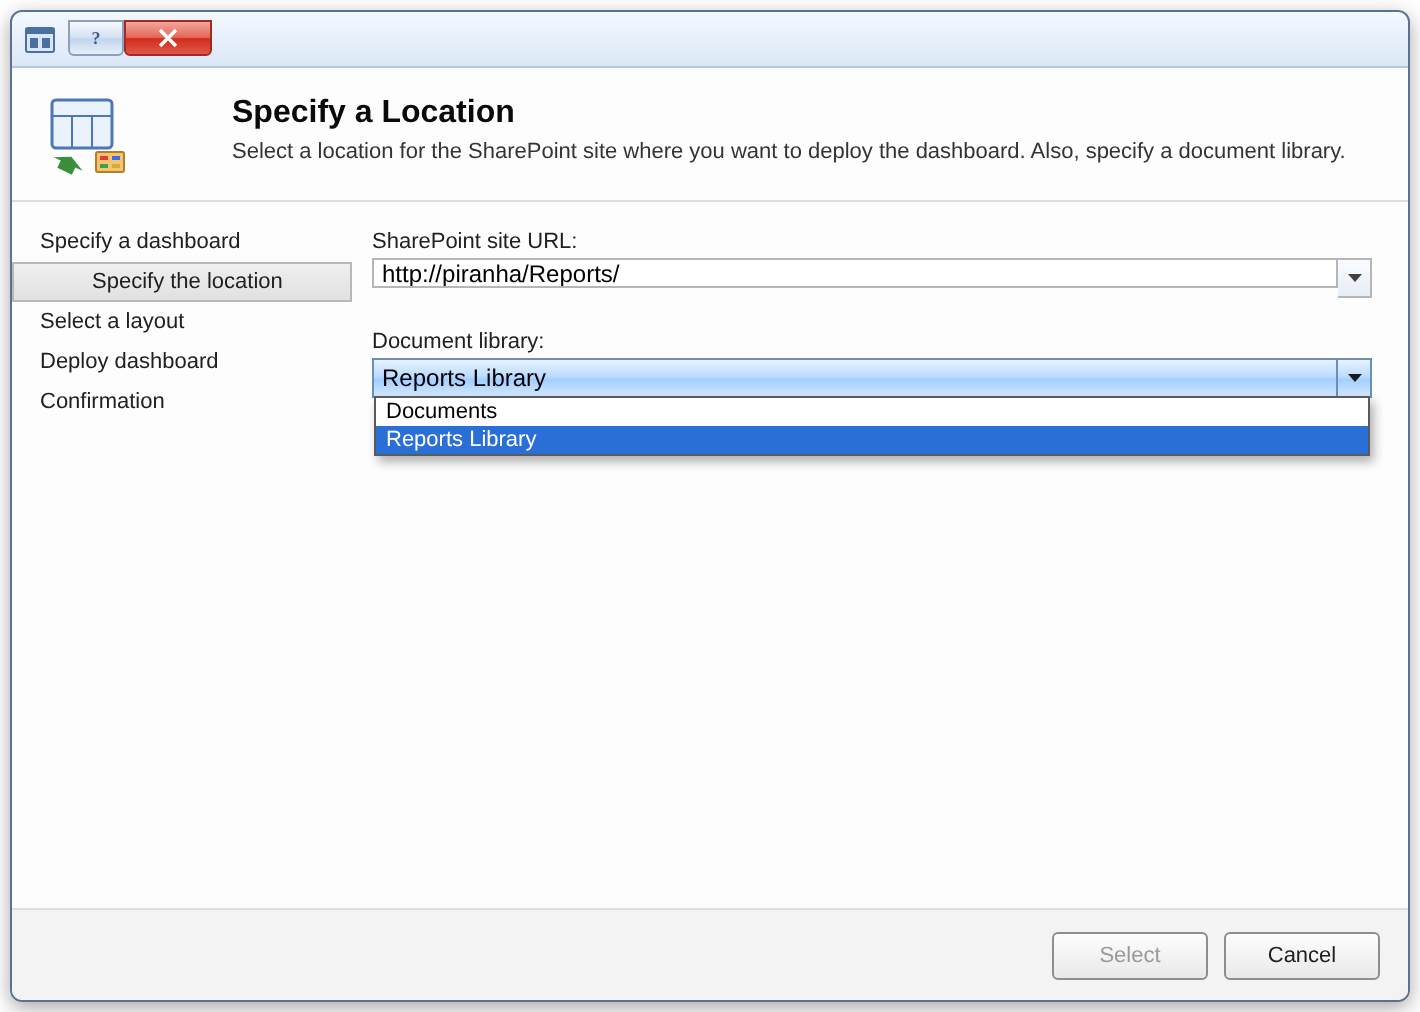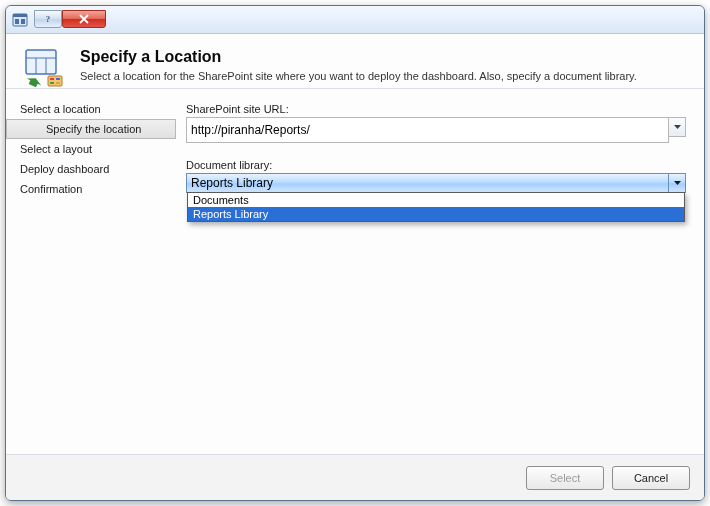--- a/index.html
+++ b/index.html
@@ -36,23 +36,24 @@
   .title-btn.close {
     width: 44px;
     background: linear-gradient(#f4a49a, #e3695a 48%, #d32d1b 52%, #e0564b);
     border-color: #9e2c22;
   }
   .title-btn svg { display: block; }
 
   
   .header {
     display: flex; align-items: flex-start;
-    padding: 14px 18px 0 18px;
+    padding: 14px 18px 12px 18px;
     background: #fdfdfd;
     border-bottom: 1px solid #d9dfe5;
+    gap: 36px;
   }
   .header-icon { width: 40px; height: 40px; margin-right: 16px; }
   .header-text h1 { font-size: 16px; font-weight: 600; color: #0a0a0a; margin-bottom: 4px; }
   .header-text p { font-size: 11px; color: #333; }
 
   
   .body { flex: 1; display: flex; background: #fdfdfd; }
 
   
   .steps {
@@ -71,21 +72,21 @@
   }
 
   
   .main {
     flex: 1; padding: 14px 18px 0 10px;
     position: relative;
   }
   .field-label { font-size: 11px; color: #202020; margin-bottom: 2px; }
   .url-row { display: flex; margin-bottom: 16px; }
   .url-input {
-    flex: 1; height: 26px;
+    flex: 1; height: 15px;
     border: 1px solid #b6b6b6;
     padding: 1px 4px;
     font: inherit;
     background: #fff;
   }
   .url-drop {
     width: 17px; height: 20px;
     border: 1px solid #b6b6b6; border-left: none;
     background: linear-gradient(#fafcff,#e7edf5);
     display: flex; align-items: center; justify-content: center;
@@ -185,21 +186,21 @@
     </svg>
     <div class="header-text">
       <h1>Specify a Location</h1>
       <p>Select a location for the SharePoint site where you want to deploy the dashboard. Also, specify a document library.</p>
     </div>
   </div>
 
   <div class="body">
 
     <div class="steps">
-      <div class="step">Select a location</div>
+      <div class="step">Specify a dashboard</div>
       <div class="step active">Specify the location</div>
       <div class="step">Select a layout</div>
       <div class="step">Deploy dashboard</div>
       <div class="step">Confirmation</div>
     </div>
 
     <div class="main">
 
       <div class="field-label">SharePoint site URL:</div>
       <div class="url-row">

